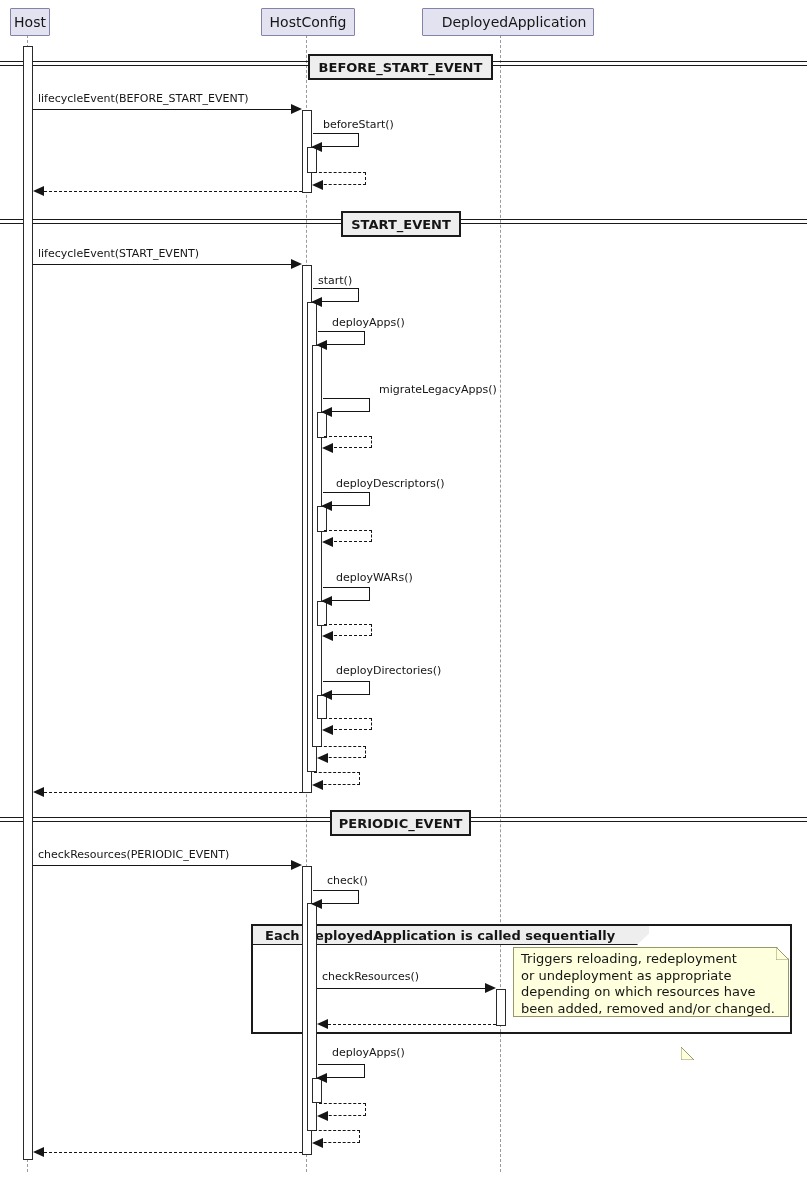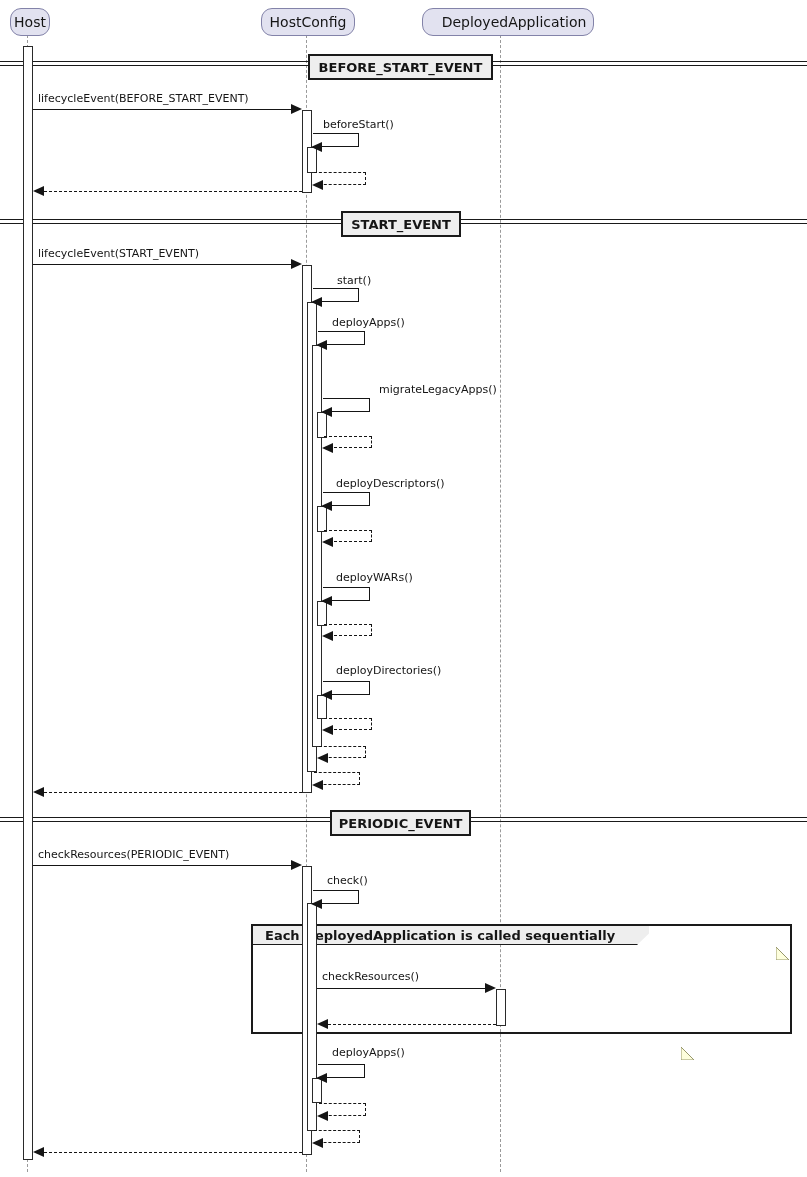--- a/index.html
+++ b/index.html
@@ -3,21 +3,21 @@
 <meta charset="utf-8">
 <style>
   html,body { margin:0; padding:0; background:#ffffff; }
   #canvas {
     position:relative; width:807px; height:1177px;
     font-family:"DejaVu Sans", "Liberation Sans", sans-serif;
     color:#151515; overflow:hidden; background:#ffffff;
   }
   .pbox {
     position:absolute; background:#E2E2F0; border:1px solid #8383A9;
-    border-radius:11px; display:flex; align-items:center; justify-content:center;
+    border-radius:1px; display:flex; align-items:center; justify-content:center;
     font-size:14px; z-index:6;
   }
   .lifeline { position:absolute; width:0; border-left:1px dashed #9a9a9a; z-index:1; }
   .divline { position:absolute; left:0; width:807px; height:0; border-top:1px solid #1a1a1a; z-index:2; }
   .divbox {
     position:absolute; background:#EEEEEE; border:2px solid #1a1a1a;
     display:flex; align-items:center; justify-content:center;
     font-size:13px; font-weight:bold; z-index:5; box-sizing:border-box;
   }
   .act { position:absolute; width:10px; background:#ffffff; border:1px solid #2a2a2a; box-sizing:border-box; z-index:4; }
@@ -104,21 +104,21 @@
     <div class="self-tri"></div>
   </div>
 
   <div class="hline dashed" style="left:44px; top:191px; width:258px;"></div>
   <div class="tri-l" style="left:33px; top:186px;"></div>
 
   <div class="mlabel" style="left:38px; top:247px;">lifecycleEvent(START_EVENT)</div>
   <div class="hline" style="left:33px; top:264px; width:259px;"></div>
   <div class="tri-r" style="left:291px; top:259px;"></div>
 
-  <div class="mlabel" style="left:337px; top:274px;">start()</div>
+  <div class="mlabel" style="left:318px; top:274px;">start()</div>
   <div class="selfcall" style="left:313px; top:288px; width:46px; height:14px;">
     <div class="self-tri"></div>
   </div>
 
   <div class="mlabel" style="left:332px; top:316px;">deployApps()</div>
   <div class="selfcall" style="left:318px; top:331px; width:47px; height:14px;">
     <div class="self-tri"></div>
   </div>
 
   <div class="mlabel" style="left:336px; top:383px;margin-left:43px;">migrateLegacyApps()</div>
@@ -172,20 +172,26 @@
     <div class="self-tri"></div>
   </div>
 
   <div class="mlabel" style="left:322px; top:970px;">checkResources()</div>
   <div class="hline" style="left:317px; top:988px; width:169px;"></div>
   <div class="tri-r" style="left:485px; top:983px;"></div>
 
   <div class="hline dashed" style="left:328px; top:1024px; width:168px;"></div>
   <div class="tri-l" style="left:317px; top:1019px;"></div>
 
+  <div class="note" style="left:513px; top:947px; width:276px; height:70px;">
+    <div>Triggers reloading, redeployment</div>
+    <div>or undeployment as appropriate</div>
+    <div>depending on which resources have</div>
+    <div>been added, removed and/or changed.</div>
+  </div>
   <svg class="note-fold" style="left:776px; top:947px; position:absolute;" width="13" height="13" viewBox="0 0 13 13">
     <path d="M0 0 L0 13 L13 13 Z" fill="#FEFFDD" stroke="#97976B" stroke-width="1"></path>
   </svg>
 
   <div class="mlabel" style="left:332px; top:1046px;">deployApps()</div>
   <div class="selfcall" style="left:318px; top:1064px; width:47px; height:14px;">
     <div class="self-tri"></div>
   </div>
 
   <svg class="note-fold" style="left:681px; top:1047px; position:absolute;" width="13" height="13" viewBox="0 0 13 13">

